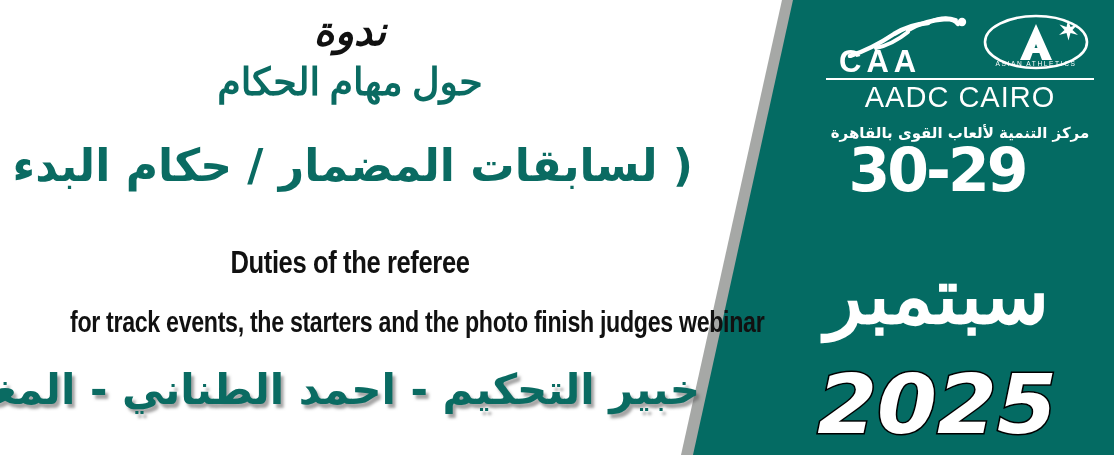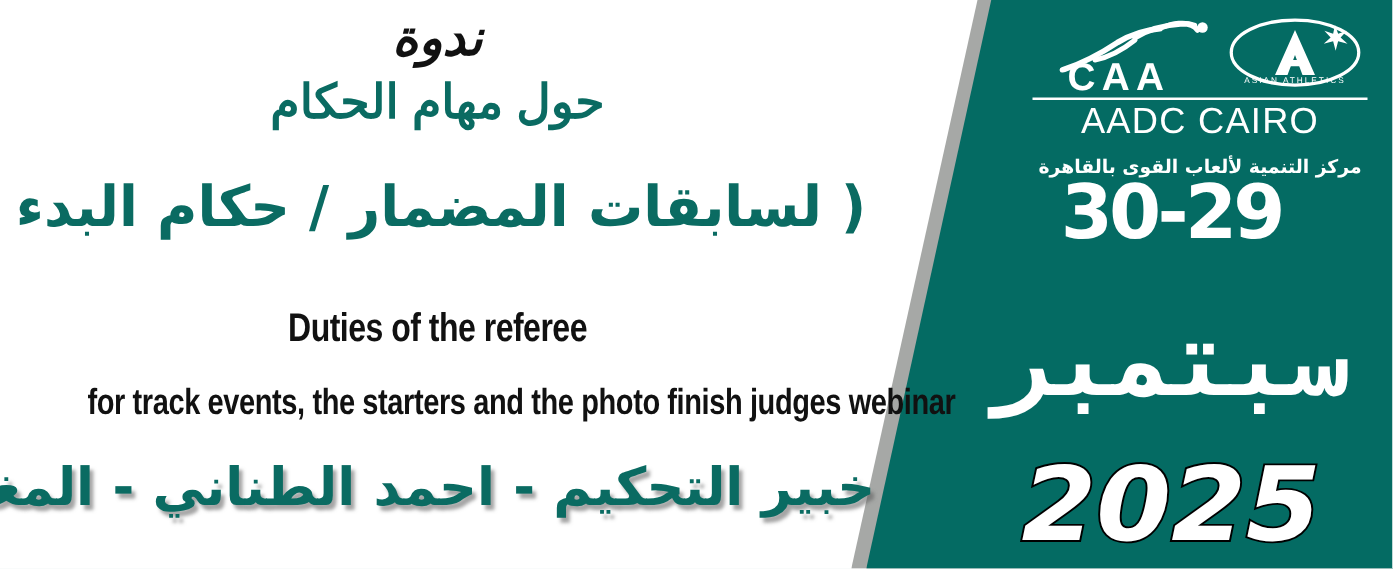--- a/index.html
+++ b/index.html
@@ -51,21 +51,21 @@
     font-style:italic;
     color:#111111;
     direction:rtl;
     letter-spacing:-1px;
     line-height:1.15;
   }
 
   .ar-subtitle {
     position:absolute;
     top:58px; left:0; width:700px;
-    font-family:Liberation Sans, sans-serif;
+    font-family:Liberation Serif, serif;
     font-size:38px;
     font-weight:bold;
     color:#0a6b62;
     direction:rtl;
     line-height:1.3;
   }
 
   .ar-scope {
     position:absolute;
     top:132px; left:0; width:700px;
@@ -136,21 +136,21 @@
     width:280px;
     margin:0 auto;
   }
   .logo-runner {
     position:absolute;
     left:26px; top:2px;
     width:130px; height:42px;
   }
   .logo-caa {
     position:absolute;
-    left:34px; top:32px;
+    left:19px; top:32px;
     font-family:"Liberation Sans", sans-serif;
     font-size:31px;
     font-weight:bold;
     letter-spacing:5px;
     color:#ffffff;
     line-height:1;
   }
   .logo-oval {
     position:absolute;
     right:10px; top:0px;
@@ -190,21 +190,21 @@
     color:#ffffff;
     letter-spacing:-3px;
     line-height:1;
   }
 
   .month {
     position:absolute;
     top:248px; left:0;
     width:354px;
     text-align:center;
-    font-family:Liberation Mono, monospace;
+    font-family:Liberation Sans, sans-serif;
     font-size:78px;
     font-weight:bold;
     color:#ffffff;
     direction:rtl;
     line-height:1.25;
   }
 
   .year {
     position:absolute;
     top:362px; left:0;

